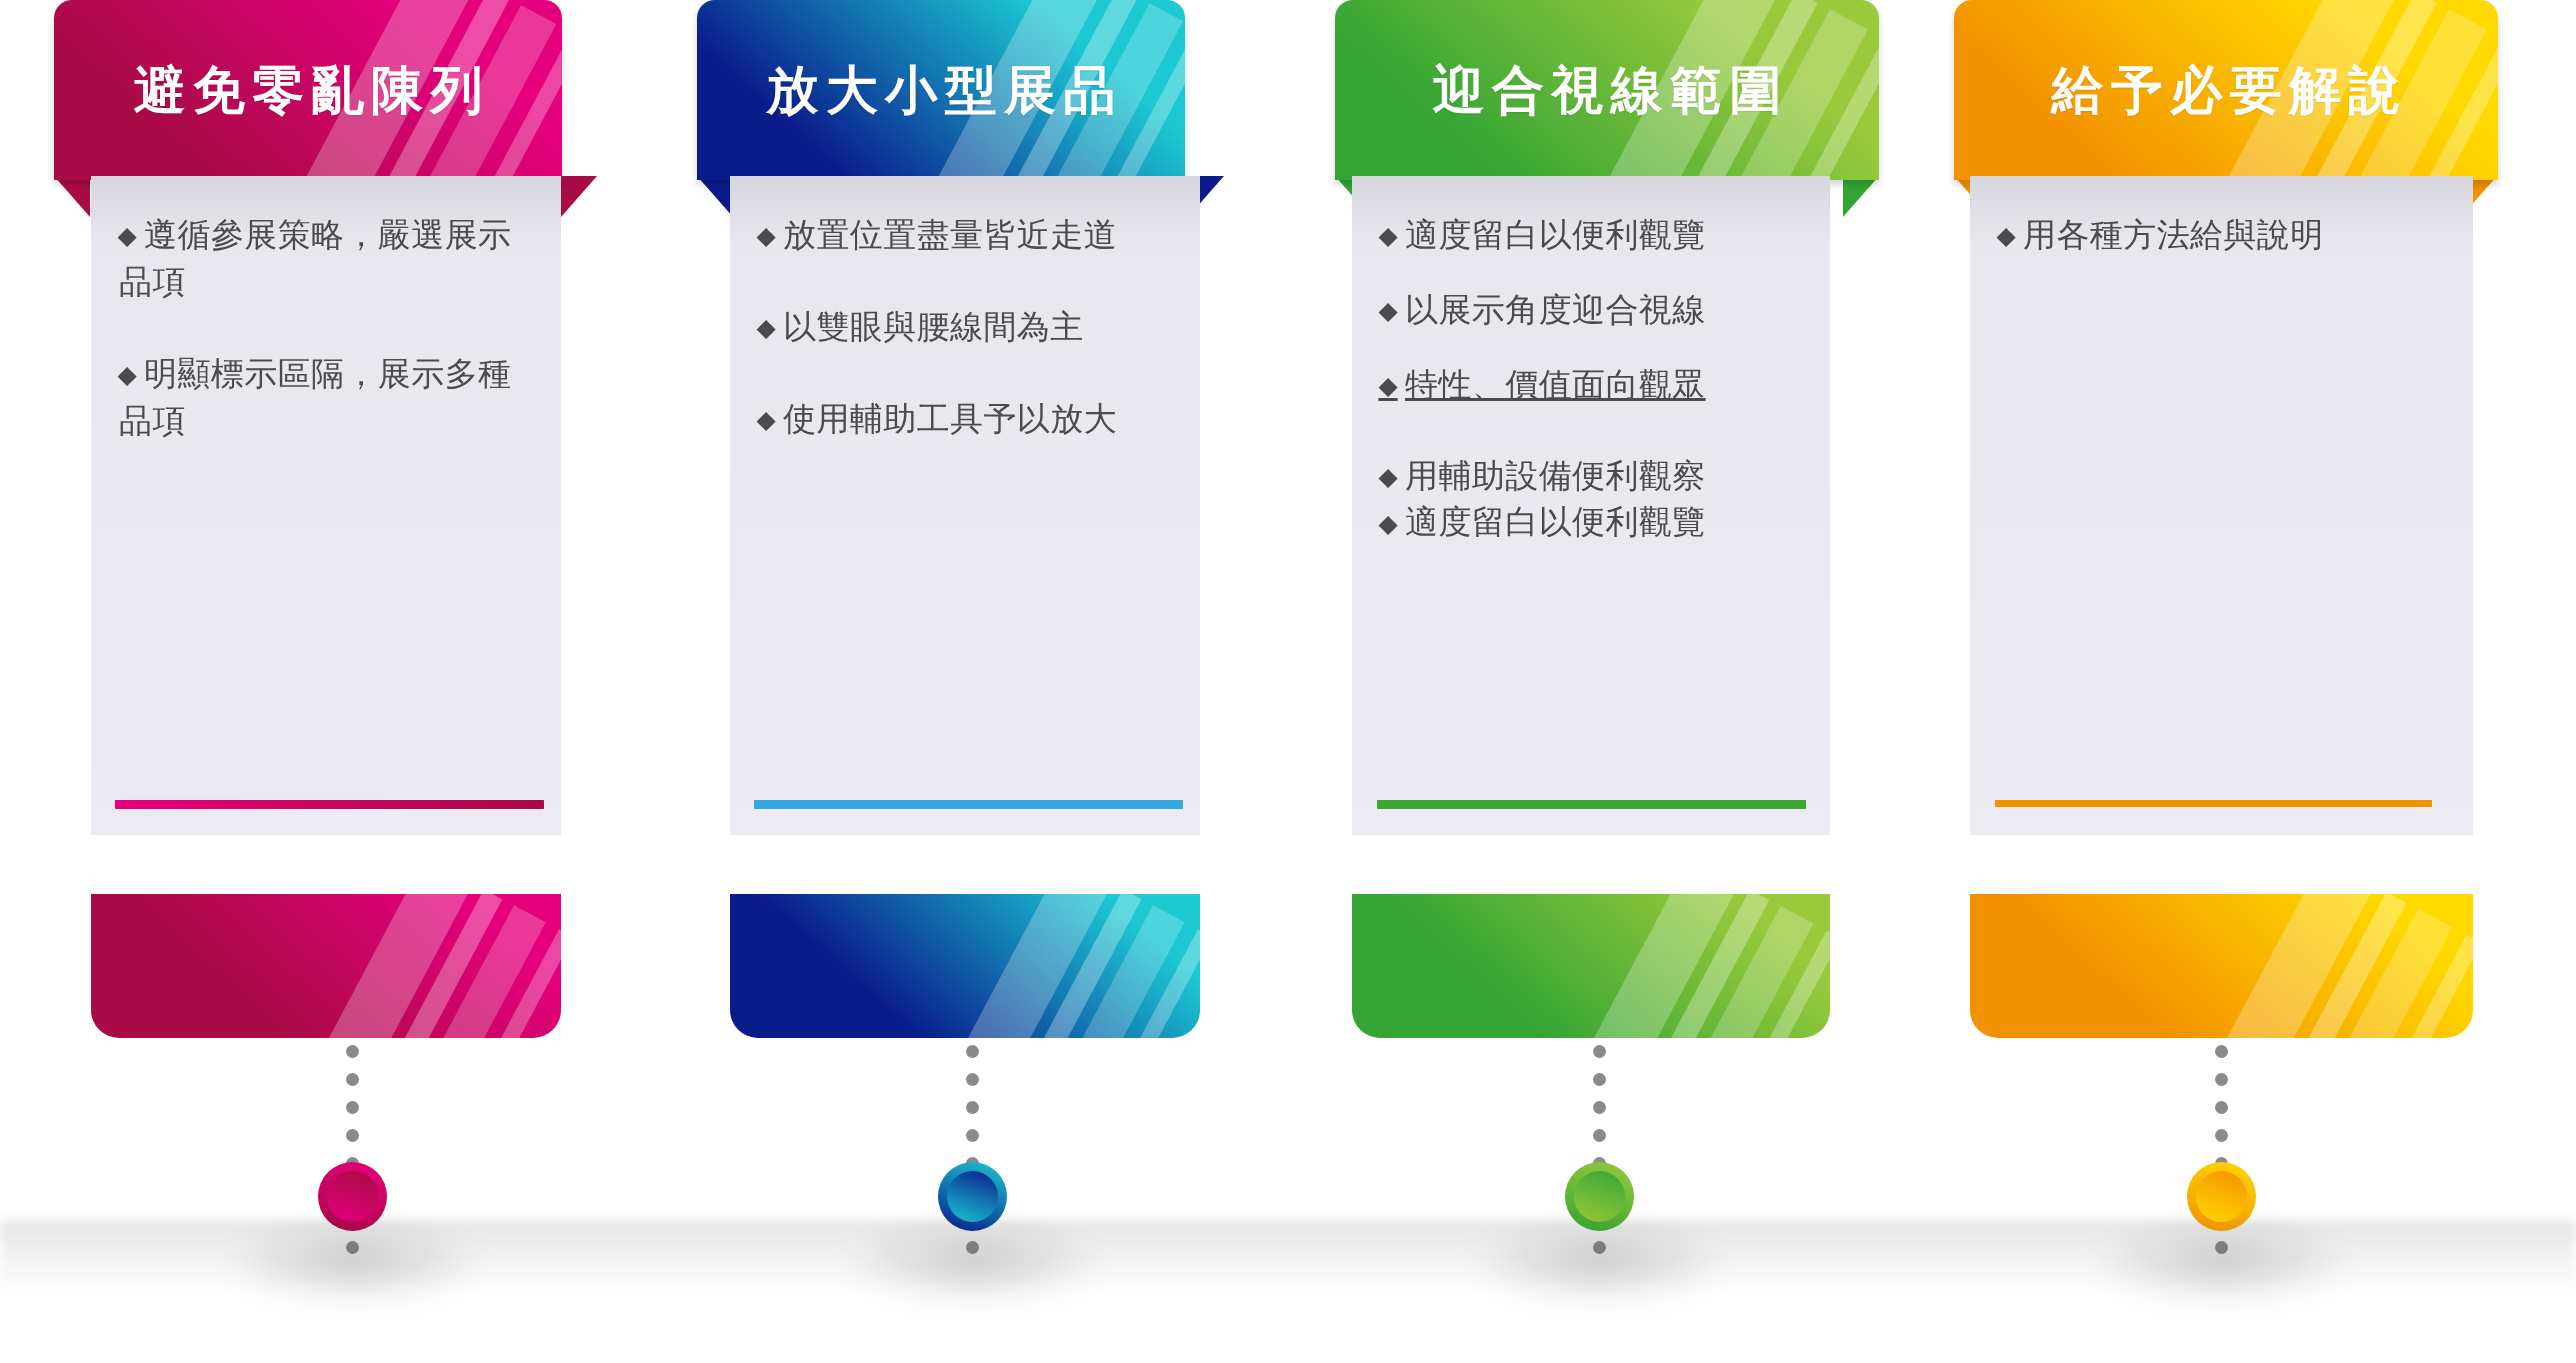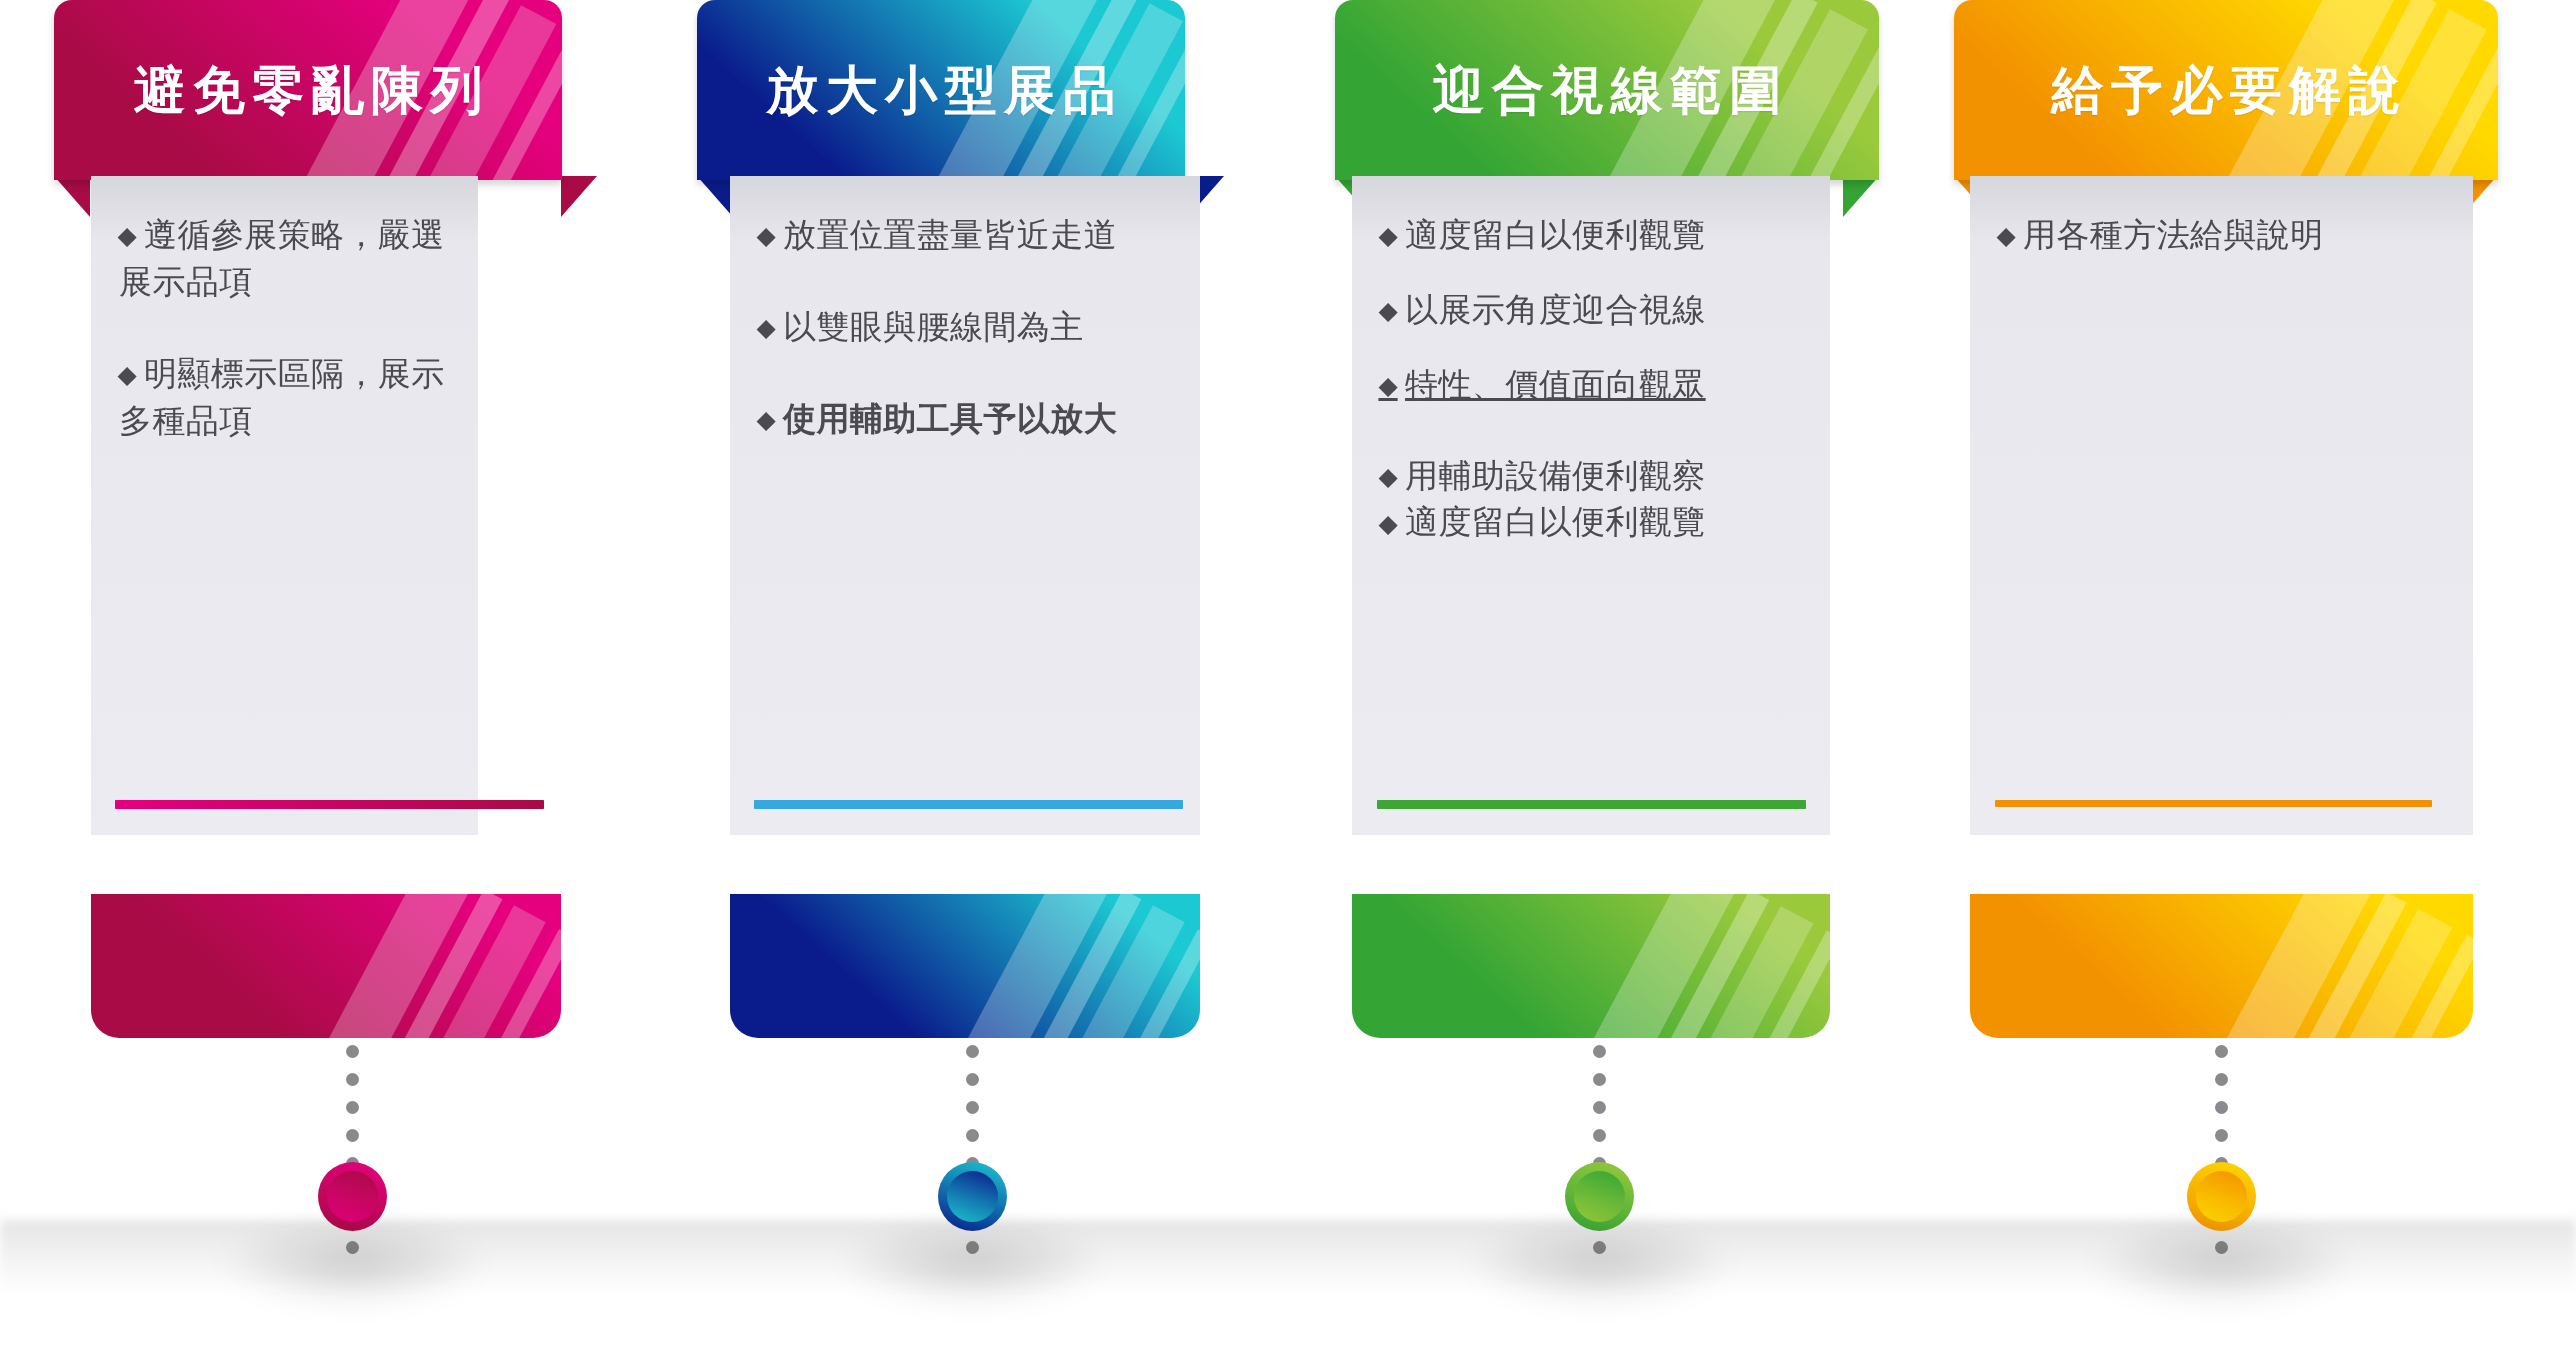--- a/index.html
+++ b/index.html
@@ -89,21 +89,21 @@
     <div class="fold r" style="position: absolute; left: 561px; top: 176px; background: rgb(168, 11, 69);"></div>
     <div class="hdr" style="left: 54px; top: 0px; width: 508px; background: linear-gradient(42deg, rgb(168, 11, 69) 0%, rgb(168, 11, 69) 22%, rgb(229, 0, 126) 78%, rgb(229, 0, 126) 100%);">
       <div class="stripes">
         <i style="left: 52%; width: 9%; background: rgba(255, 255, 255, 0.26);"></i>
         <i style="left: 63%; width: 3.5%; background: rgba(255, 255, 255, 0.3);"></i>
         <i style="left: 68.5%; width: 6%; background: rgba(255, 255, 255, 0.22);"></i>
         <i style="left: 77%; width: 2.5%; background: rgba(255, 255, 255, 0.28);"></i>
       </div>
       <div class="hdr-title">避免零亂陳列</div>
     </div>
-    <div class="body" style="left: 91px; top: 176px; width: 387px; height: 659px;">
+    <div class="body" style="left: 91px; top: 176px; width: 470px; height: 659px;">
       <div class="bullets">
         <div class="bullet" style="margin-bottom: 45px;"><span class="dia">◆</span><span>遵循參展策略，嚴選展示品項</span></div>
         <div class="bullet" style="margin-bottom: 45px;"><span class="dia">◆</span><span>明顯標示區隔，展示多種品項</span></div>
       </div>
     </div>
     <div class="divider" style="left: 115px; top: 800px; width: 429px; height: 9px; background: linear-gradient(90deg, rgb(229, 0, 126) 0%, rgb(168, 11, 69) 100%);"></div>
     <div class="footer" style="left: 91px; top: 894px; width: 470px; height: 144px; background: linear-gradient(42deg, rgb(168, 11, 69) 0%, rgb(168, 11, 69) 30%, rgb(229, 0, 126) 85%, rgb(229, 0, 126) 100%);">
       <div class="stripes">
         <i style="left: 52%; width: 9%; background: rgba(255, 255, 255, 0.26);"></i>
         <i style="left: 63%; width: 3.5%; background: rgba(255, 255, 255, 0.3);"></i>
@@ -133,21 +133,21 @@
         <i style="left: 63%; width: 3.5%; background: rgba(255, 255, 255, 0.3);"></i>
         <i style="left: 68.5%; width: 6%; background: rgba(255, 255, 255, 0.22);"></i>
         <i style="left: 77%; width: 2.5%; background: rgba(255, 255, 255, 0.28);"></i>
       </div>
       <div class="hdr-title">放大小型展品</div>
     </div>
     <div class="body" style="left: 730px; top: 176px; width: 470px; height: 659px;">
       <div class="bullets">
         <div class="bullet" style="margin-bottom: 45px;"><span class="dia">◆</span><span>放置位置盡量皆近走道</span></div>
         <div class="bullet" style="margin-bottom: 45px;"><span class="dia">◆</span><span>以雙眼與腰線間為主</span></div>
-        <div class="bullet" style="margin-bottom: 49px; font-weight: bold;"><span class="dia">◆</span><span>使用輔助工具予以放大</span></div>
+        <div class="bullet" style="margin-bottom: 49px;"><span class="dia">◆</span><span>使用輔助工具予以放大</span></div>
       </div>
     </div>
     <div class="divider" style="left: 754px; top: 800px; width: 429px; height: 9px; background: rgb(53, 168, 224);"></div>
     <div class="footer" style="left: 730px; top: 894px; width: 470px; height: 144px; background: linear-gradient(42deg, rgb(10, 28, 140) 0%, rgb(10, 28, 140) 30%, rgb(28, 200, 210) 85%, rgb(28, 200, 210) 100%);">
       <div class="stripes">
         <i style="left: 52%; width: 9%; background: rgba(255, 255, 255, 0.26);"></i>
         <i style="left: 63%; width: 3.5%; background: rgba(255, 255, 255, 0.3);"></i>
         <i style="left: 68.5%; width: 6%; background: rgba(255, 255, 255, 0.22);"></i>
         <i style="left: 77%; width: 2.5%; background: rgba(255, 255, 255, 0.28);"></i>
       </div>

